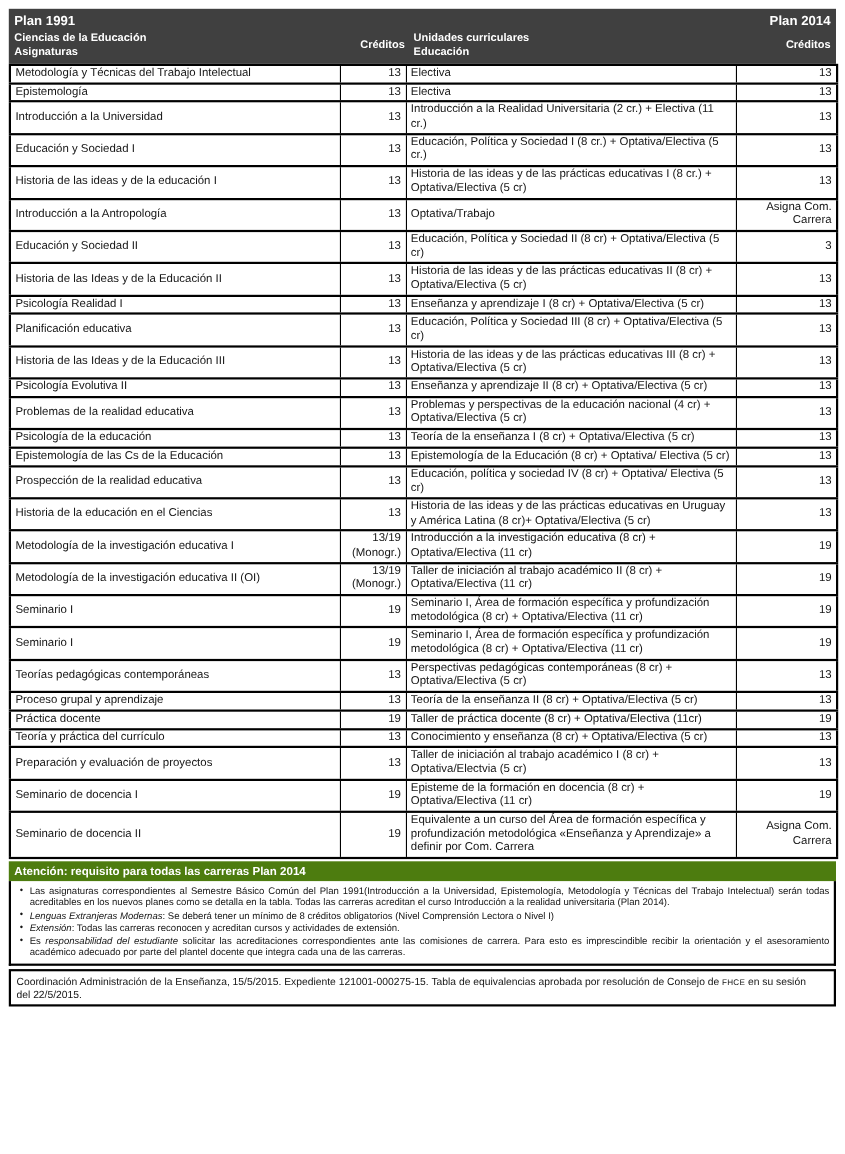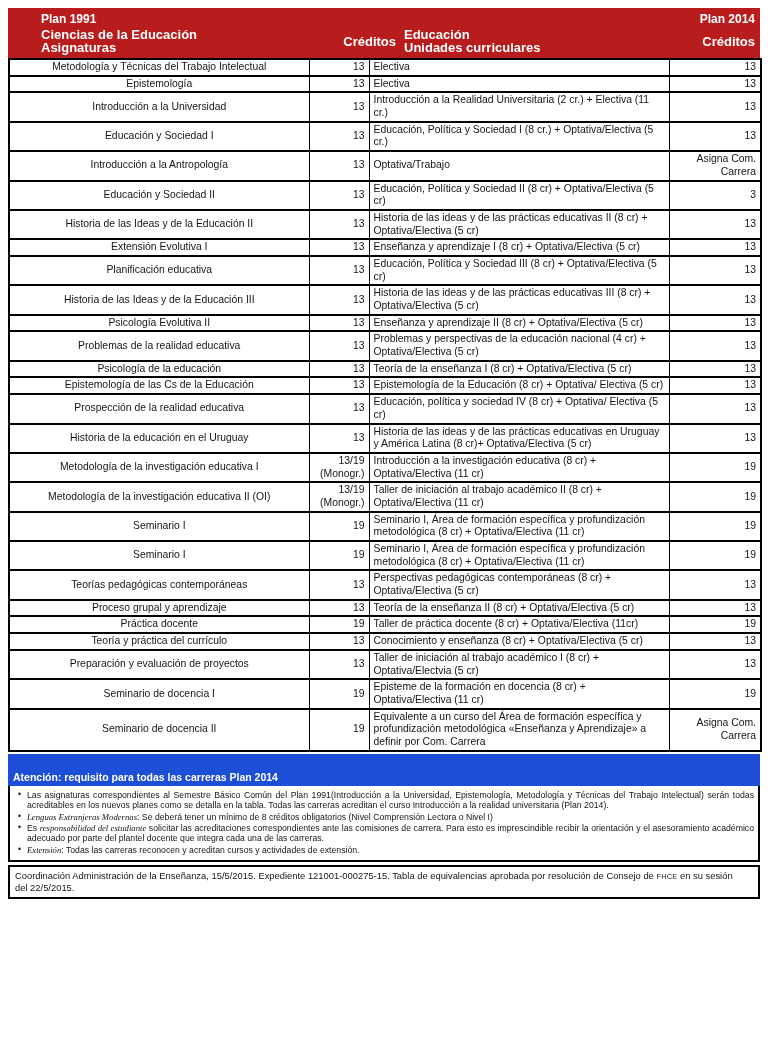--- a/index.html
+++ b/index.html
@@ -6,72 +6,72 @@
   body {
     width: 768px; height: 1049px;
     background: #ffffff;
     color: #151515;
     font-family: "Liberation Sans", sans-serif;
     overflow: hidden;
   }
   .page { padding: 8px; }
 
   
-  .black-header { background: #b91c1c; color: #fff; padding-left: 28px; }
+  .black-header { background: #404040; color: #fff; }
   .plan-row {
     display: flex; justify-content: space-between;
     font-weight: bold; font-size: 12px; line-height: 14px;
     padding: 4px 5px 0 5px;
   }
   .colhead-row {
     display: flex; align-items: center;
-    font-weight: bold; font-size: 13px; line-height: 13px;
+    font-weight: bold; font-size: 10px; line-height: 13px;
     padding: 2px 5px 4px 5px;
   }
   .hc1 { width: 291px; }
   .hc2 { width: 64px; text-align: right; }
   .hc3 { width: 292px; padding-left: 8px; }
   .hc4 { flex: 1; text-align: right; }
 
   
   table.equiv {
     width: 752px; border-collapse: collapse; table-layout: fixed;
     border: 2px solid #000;
     font-size: 10.4px; line-height: 1.22;
   }
   table.equiv td {
     border-left: 1px solid #000; border-right: 1px solid #000;
     border-top: 2px solid #000; border-bottom: 2px solid #000;
     padding: 1px 4px; vertical-align: middle;
     overflow: hidden;
   }
-  td.c-asig { text-align: center; }
+  td.c-asig { text-align: left; }
   td.c-cred { text-align: right; }
   td.c-unidad { text-align: left; }
   .note { display: block; }
 
   
   .attention-bar {
     margin-top: 2px;
-    background: #1d4ed8; color: #fff;
+    background: #4d7c0f; color: #fff;
     font-weight: bold; font-size: 10.5px; line-height: 12px;
-    padding: 17px 5px 3px 5px;
+    padding: 3px 5px 3px 5px;
   }
   .notes-box {
     border: 2px solid #000; border-top: 0;
     padding: 2px 4px 3px 4px;
   }
   .notes-box ul {
     margin: 2px 0; padding-left: 13px;
     list-style: none;
     font-size: 8.7px; line-height: 1.2;
   }
   .notes-box li { position: relative; text-align: justify; margin: 0 0 1px 0; }
   .notes-box li::before { content: "\2022"; position: absolute; left: -9px; top: -1px; }
-  .it { font-style: italic; font-family: Liberation Serif, serif; }
+  .it { font-style: italic; }
 
   
   .footer-box {
     margin-top: 3px;
     border: 2px solid #000;
     padding: 3px 17px 4px 5px;
     font-size: 9.4px; line-height: 1.2;
   }
   .acronym { font-size: 7.4px; letter-spacing: 0.2px; }
 </style>
@@ -85,22 +85,22 @@
       <span>Plan 1991</span>
       <span>Plan 2014</span>
     </div>
     <div class="colhead-row">
       <div class="hc1">
         <div>Ciencias de la Educación</div>
         <div>Asignaturas</div>
       </div>
       <div class="hc2">Créditos</div>
       <div class="hc3">
+        <div>Unidades curriculares</div>
         <div>Educación</div>
-        <div>Unidades curriculares</div>
       </div>
       <div class="hc4">Créditos</div>
     </div>
   </div>
 
   <table class="equiv">
     <colgroup>
       <col style="width:300px">
         <col style="width:60px">
         <col style="width:300px">
@@ -137,20 +137,29 @@
         <tr>
       <td class="c-asig">Educación y Sociedad I</td>
       <td class="c-cred">
         <span>13</span>
         <span class="note"></span>
       </td>
       <td class="c-unidad">Educación, Política y Sociedad I (8 cr.) + Optativa/Electiva (5 cr.)</td>
       <td class="c-cred">13</td>
     </tr>
         <tr>
+      <td class="c-asig">Historia de las ideas y de la educación I</td>
+      <td class="c-cred">
+        <span>13</span>
+        <span class="note"></span>
+      </td>
+      <td class="c-unidad">Historia de las ideas y de las prácticas educativas I (8 cr.) + Optativa/Electiva (5 cr)</td>
+      <td class="c-cred">13</td>
+    </tr>
+        <tr>
       <td class="c-asig">Introducción a la Antropología</td>
       <td class="c-cred">
         <span>13</span>
         <span class="note"></span>
       </td>
       <td class="c-unidad">Optativa/Trabajo</td>
       <td class="c-cred">Asigna Com. Carrera</td>
     </tr>
         <tr>
       <td class="c-asig">Educación y Sociedad II</td>
@@ -164,21 +173,21 @@
         <tr>
       <td class="c-asig">Historia de las Ideas y de la Educación II</td>
       <td class="c-cred">
         <span>13</span>
         <span class="note"></span>
       </td>
       <td class="c-unidad">Historia de las ideas y de las prácticas educativas II (8 cr) + Optativa/Electiva (5 cr)</td>
       <td class="c-cred">13</td>
     </tr>
         <tr>
-      <td class="c-asig">Extensión Evolutiva I</td>
+      <td class="c-asig">Psicología Realidad I</td>
       <td class="c-cred">
         <span>13</span>
         <span class="note"></span>
       </td>
       <td class="c-unidad">Enseñanza y aprendizaje I (8 cr) + Optativa/Electiva (5 cr)</td>
       <td class="c-cred">13</td>
     </tr>
         <tr>
       <td class="c-asig">Planificación educativa</td>
       <td class="c-cred">
@@ -236,21 +245,21 @@
         <tr>
       <td class="c-asig">Prospección de la realidad educativa</td>
       <td class="c-cred">
         <span>13</span>
         <span class="note"></span>
       </td>
       <td class="c-unidad">Educación, política y sociedad IV (8 cr) + Optativa/ Electiva (5 cr)</td>
       <td class="c-cred">13</td>
     </tr>
         <tr>
-      <td class="c-asig">Historia de la educación en el Uruguay</td>
+      <td class="c-asig">Historia de la educación en el Ciencias</td>
       <td class="c-cred">
         <span>13</span>
         <span class="note"></span>
       </td>
       <td class="c-unidad">Historia de las ideas y de las prácticas educativas en Uruguay y América Latina (8 cr)+ Optativa/Electiva (5 cr)</td>
       <td class="c-cred">13</td>
     </tr>
         <tr>
       <td class="c-asig">Metodología de la investigación educativa I</td>
       <td class="c-cred">
@@ -357,24 +366,24 @@
 
   <div class="notes-box">
     <ul>
       <li>
         <span>Las asignaturas correspondientes al Semestre Básico Común del Plan 1991(Introducción a la Universidad, Epistemología, Metodología y Técnicas del Trabajo Intelectual) serán todas acreditables en los nuevos planes como se detalla en la tabla. Todas las carreras acreditan el curso Introducción a la realidad universitaria (Plan 2014).</span><span class="it"></span><span></span>
       </li>
       <li>
         <span></span><span class="it">Lenguas Extranjeras Modernas</span><span>: Se deberá tener un mínimo de 8 créditos obligatorios (Nivel Comprensión Lectora o Nivel I)</span>
       </li>
       <li>
-        <span>Es </span><span class="it">responsabilidad del estudiante</span><span> solicitar las acreditaciones correspondientes ante las comisiones de carrera. Para esto es imprescindible recibir la orientación y el asesoramiento académico adecuado por parte del plantel docente que integra cada una de las carreras.</span>
+        <span></span><span class="it">Extensión</span><span>: Todas las carreras reconocen y acreditan cursos y actividades de extensión.</span>
       </li>
       <li>
-        <span></span><span class="it">Extensión</span><span>: Todas las carreras reconocen y acreditan cursos y actividades de extensión.</span>
+        <span>Es </span><span class="it">responsabilidad del estudiante</span><span> solicitar las acreditaciones correspondientes ante las comisiones de carrera. Para esto es imprescindible recibir la orientación y el asesoramiento académico adecuado por parte del plantel docente que integra cada una de las carreras.</span>
       </li>
     </ul>
   </div>
 
   <div class="footer-box">
     <span>Coordinación Administración de la Enseñanza, 15/5/2015. Expediente 121001-000275-15. Tabla de equivalencias aprobada por resolución de Consejo de </span><span class="acronym">FHCE</span><span> en su sesión del 22/5/2015.</span>
   </div>
 
 </div>
 

